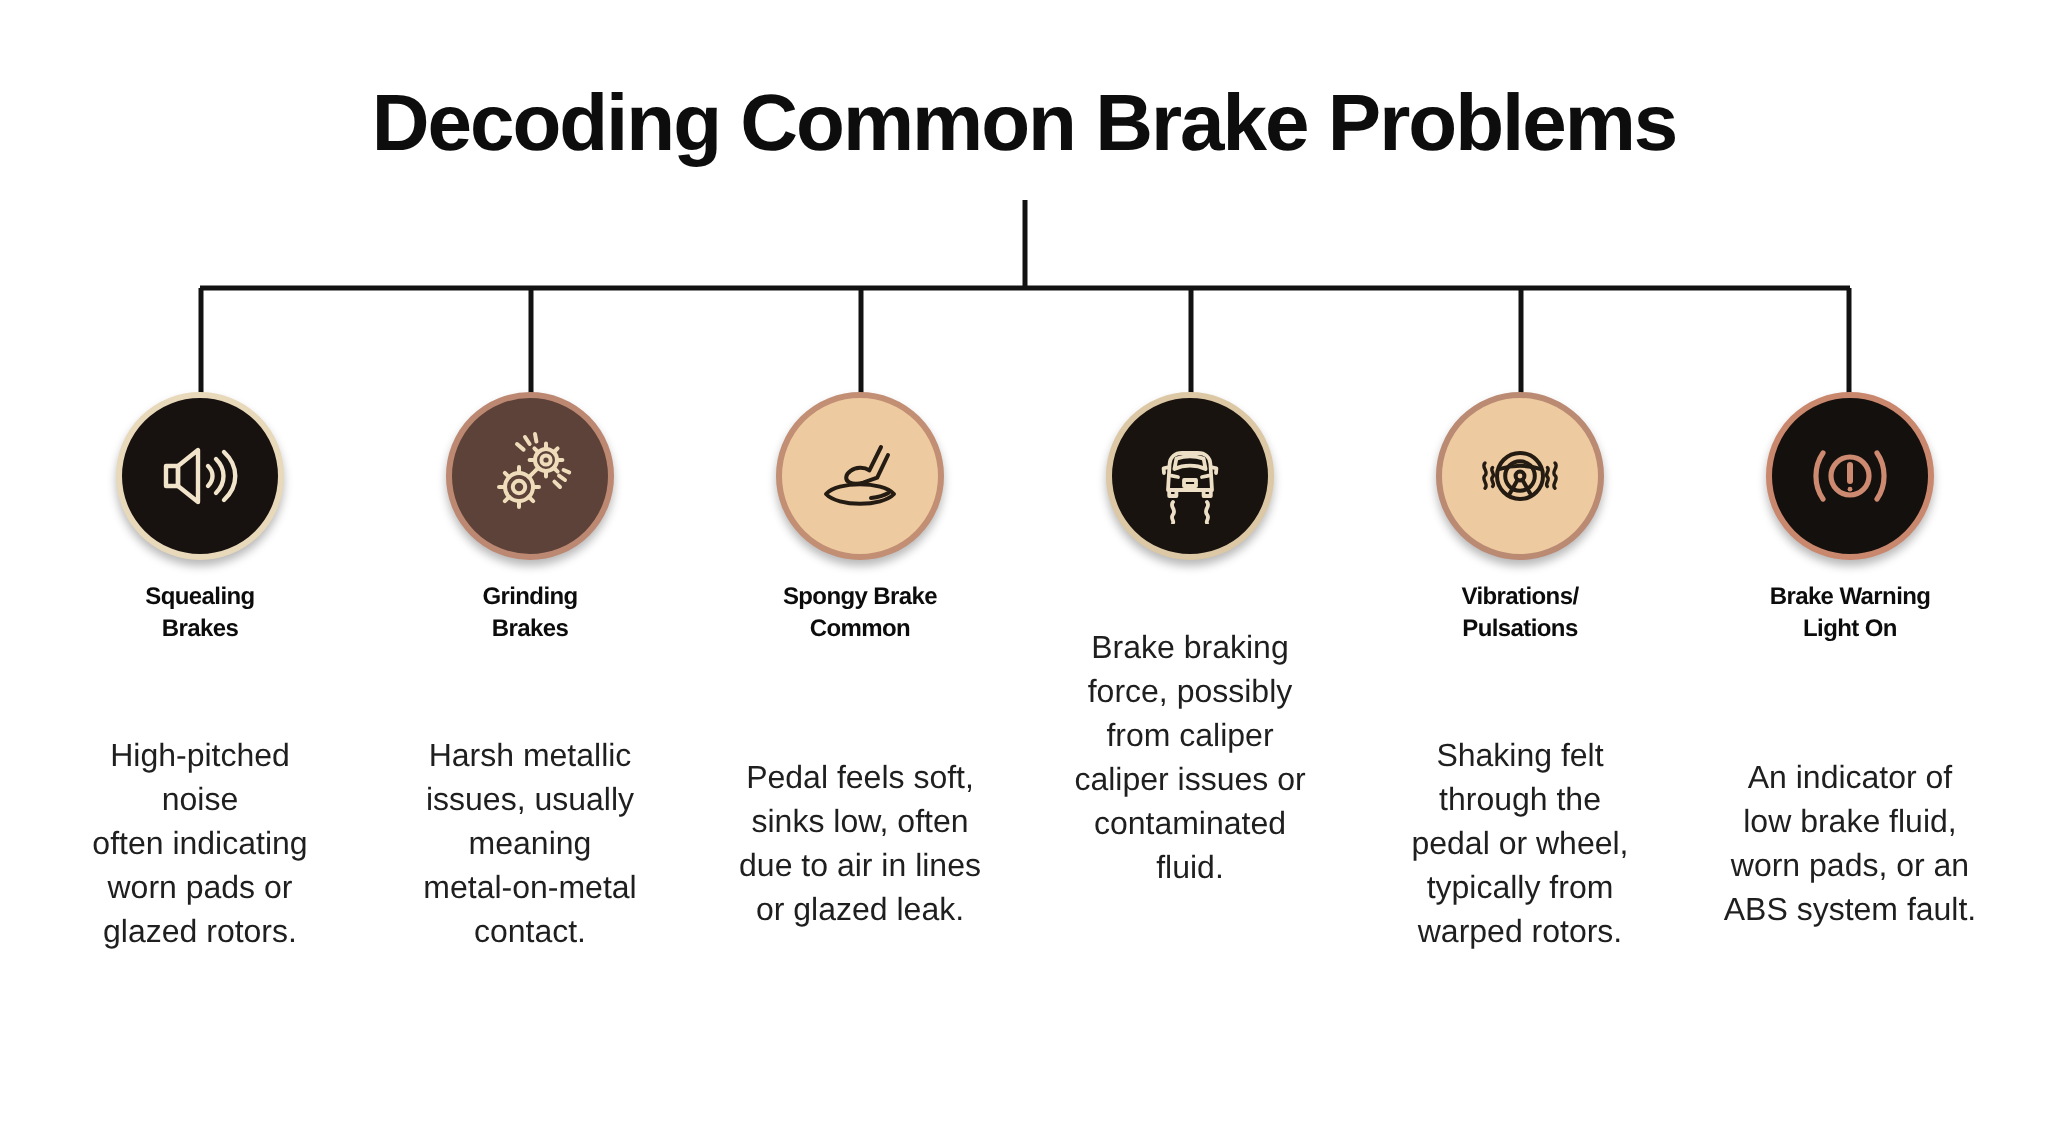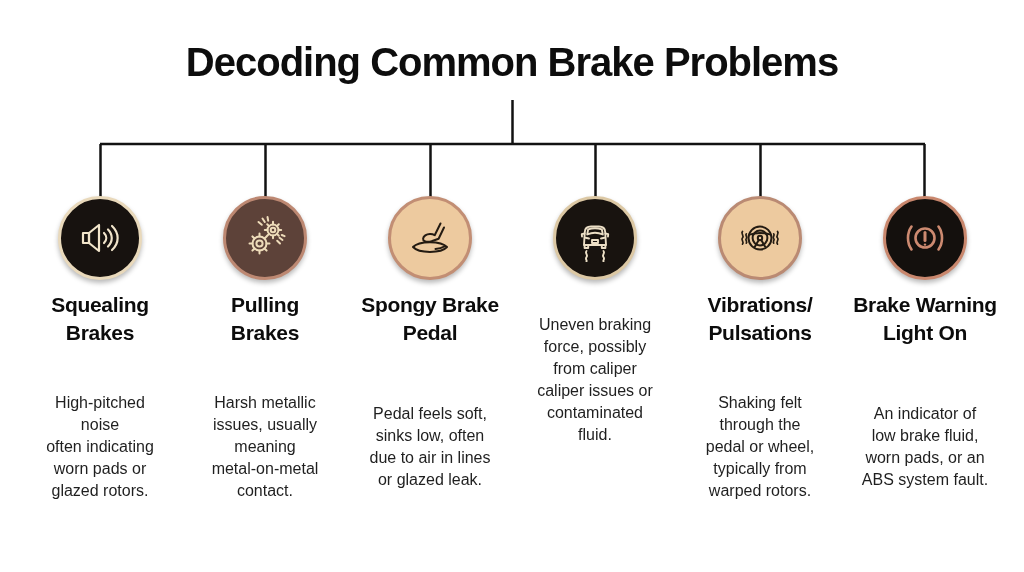--- a/index.html
+++ b/index.html
@@ -25,21 +25,21 @@
   .circle{
     width:78px;height:78px;border-radius:50%;
     border:3px solid;
     display:flex;align-items:center;justify-content:center;
     box-shadow:0 3px 5px rgba(0,0,0,0.28);
     flex:0 0 auto;
   }
   .circle svg{display:block;}
   .heading{
     margin:11px 0 0 0;
-    font-size:21px;font-weight:700;letter-spacing:-0.3px;line-height:1.33;
+    font-size:12px;font-weight:700;letter-spacing:-0.3px;line-height:1.33;
     color:#0c0c0c;text-align:center;white-space:pre-line;
   }
   .desc-wrap{
     margin-top:14px;height:172px;width:166px;
     display:flex;align-items:center;justify-content:center;
   }
   .desc{
     font-size:16px;line-height:1.38;color:#1f1f1f;
     text-align:center;white-space:pre-line;
   }
@@ -91,41 +91,41 @@
         <circle cx="18.5" cy="29.5" r="7"></circle>
         <circle cx="18.5" cy="29.5" r="3.1"></circle>
         <path d="M25.5 29.5 H28.5 M23.45 24.55 L25.57 22.43 M18.5 22.5 V19.5 M13.55 24.55 L11.43 22.43 M11.5 29.5 H8.5 M13.55 34.45 L11.43 36.57 M18.5 36.5 V39.5 M23.45 34.45 L25.57 36.57"></path>
         <circle cx="32" cy="16" r="5.5"></circle>
         <circle cx="32" cy="16" r="2.3"></circle>
         <path d="M37.5 16 H40.2 M35.89 12.11 L37.8 10.2 M32 10.5 V7.8 M28.11 12.11 L26.2 10.2 M26.5 16 H23.8 M28.11 19.89 L26.2 21.8 M32 21.5 V24.2 M35.89 19.89 L37.8 21.8"></path>
         <path d="M21.5 4.5 L23.8 8 M17.5 8 L20.8 10.8 M26.5 3 L27.2 6.8"></path>
         <path d="M38.5 23.8 L41.5 26 M36.2 26.8 L39 29.5 M40.8 21 L43.6 22.2"></path>
       </svg>
     </div>
-    <h2 class="heading">Pulling
+    <h2 class="heading">Grinding
 Brakes</h2>
     <div class="desc-wrap">
       <div class="desc">Harsh metallic
 issues, usually
 meaning
 metal-on-metal
 contact.</div>
     </div>
   </div>
 
   <div class="col" style="left:347px">
     <div class="circle" style="background-color: rgb(237, 202, 159); border-color: rgb(194, 142, 116); color: rgb(36, 27, 18);">
       <svg width="48" height="48" viewBox="0 0 48 48" fill="none" stroke="currentColor" stroke-width="2" stroke-linejoin="round" stroke-linecap="round">
         <path d="M7 33 C13 26.5 35 26.5 41 33 C35 39.5 13 39.5 7 33 Z"></path>
         <path d="M29.5 35 C33 34.6 36 33.8 38.2 32.5"></path>
         <path d="M34.5 9.5 L28.7 21.2 C26 19.3 21.8 19.6 19.3 21.4 C16.6 23.3 16.4 26 18.6 27.1 C20.4 28 23.4 27.9 25.6 27.3 L32.6 24.8 L38 13.5"></path>
       </svg>
     </div>
     <h2 class="heading">Spongy Brake
-Pedal</h2>
+Common</h2>
     <div class="desc-wrap">
       <div class="desc">Pedal feels soft,
 sinks low, often
 due to air in lines
 or glazed leak.</div>
     </div>
   </div>
 
   <div class="col" style="left:512px">
     <div class="circle" style="background-color: rgb(24, 19, 15); border-color: rgb(220, 200, 164); color: rgb(236, 223, 198);">
@@ -135,21 +135,21 @@
         <path d="M14.6 23.8 l3.4 0.7 M33.4 23.8 l-3.4 0.7"></path>
         <path d="M21 26 h6 v3 h-6 Z"></path>
         <path d="M13.6 19.5 L10.8 20.2 L11 22.5"></path>
         <path d="M34.4 19.5 L37.2 20.2 L37 22.5"></path>
         <path d="M13.6 31 v3 h3.6 v-3 M34.4 31 v3 h-3.6 v-3"></path>
         <path d="M15.5 37 c-2 2.3 2 3.9 0 6.2 c-1.6 1.9 0.8 3.2 0 4.3"></path>
         <path d="M32.5 37 c2 2.3 -2 3.9 0 6.2 c1.6 1.9 -0.8 3.2 0 4.3"></path>
       </svg>
     </div>
     <div class="desc-wrap">
-      <div class="desc">Uneven braking
+      <div class="desc">Brake braking
 force, possibly
 from caliper
 caliper issues or
 contaminated
 fluid.</div>
     </div>
   </div>
 
   <div class="col" style="left:842px">
     <div class="circle" style="background-color: rgb(20, 16, 13); border-color: rgb(201, 135, 109); color: rgb(205, 138, 112);">

